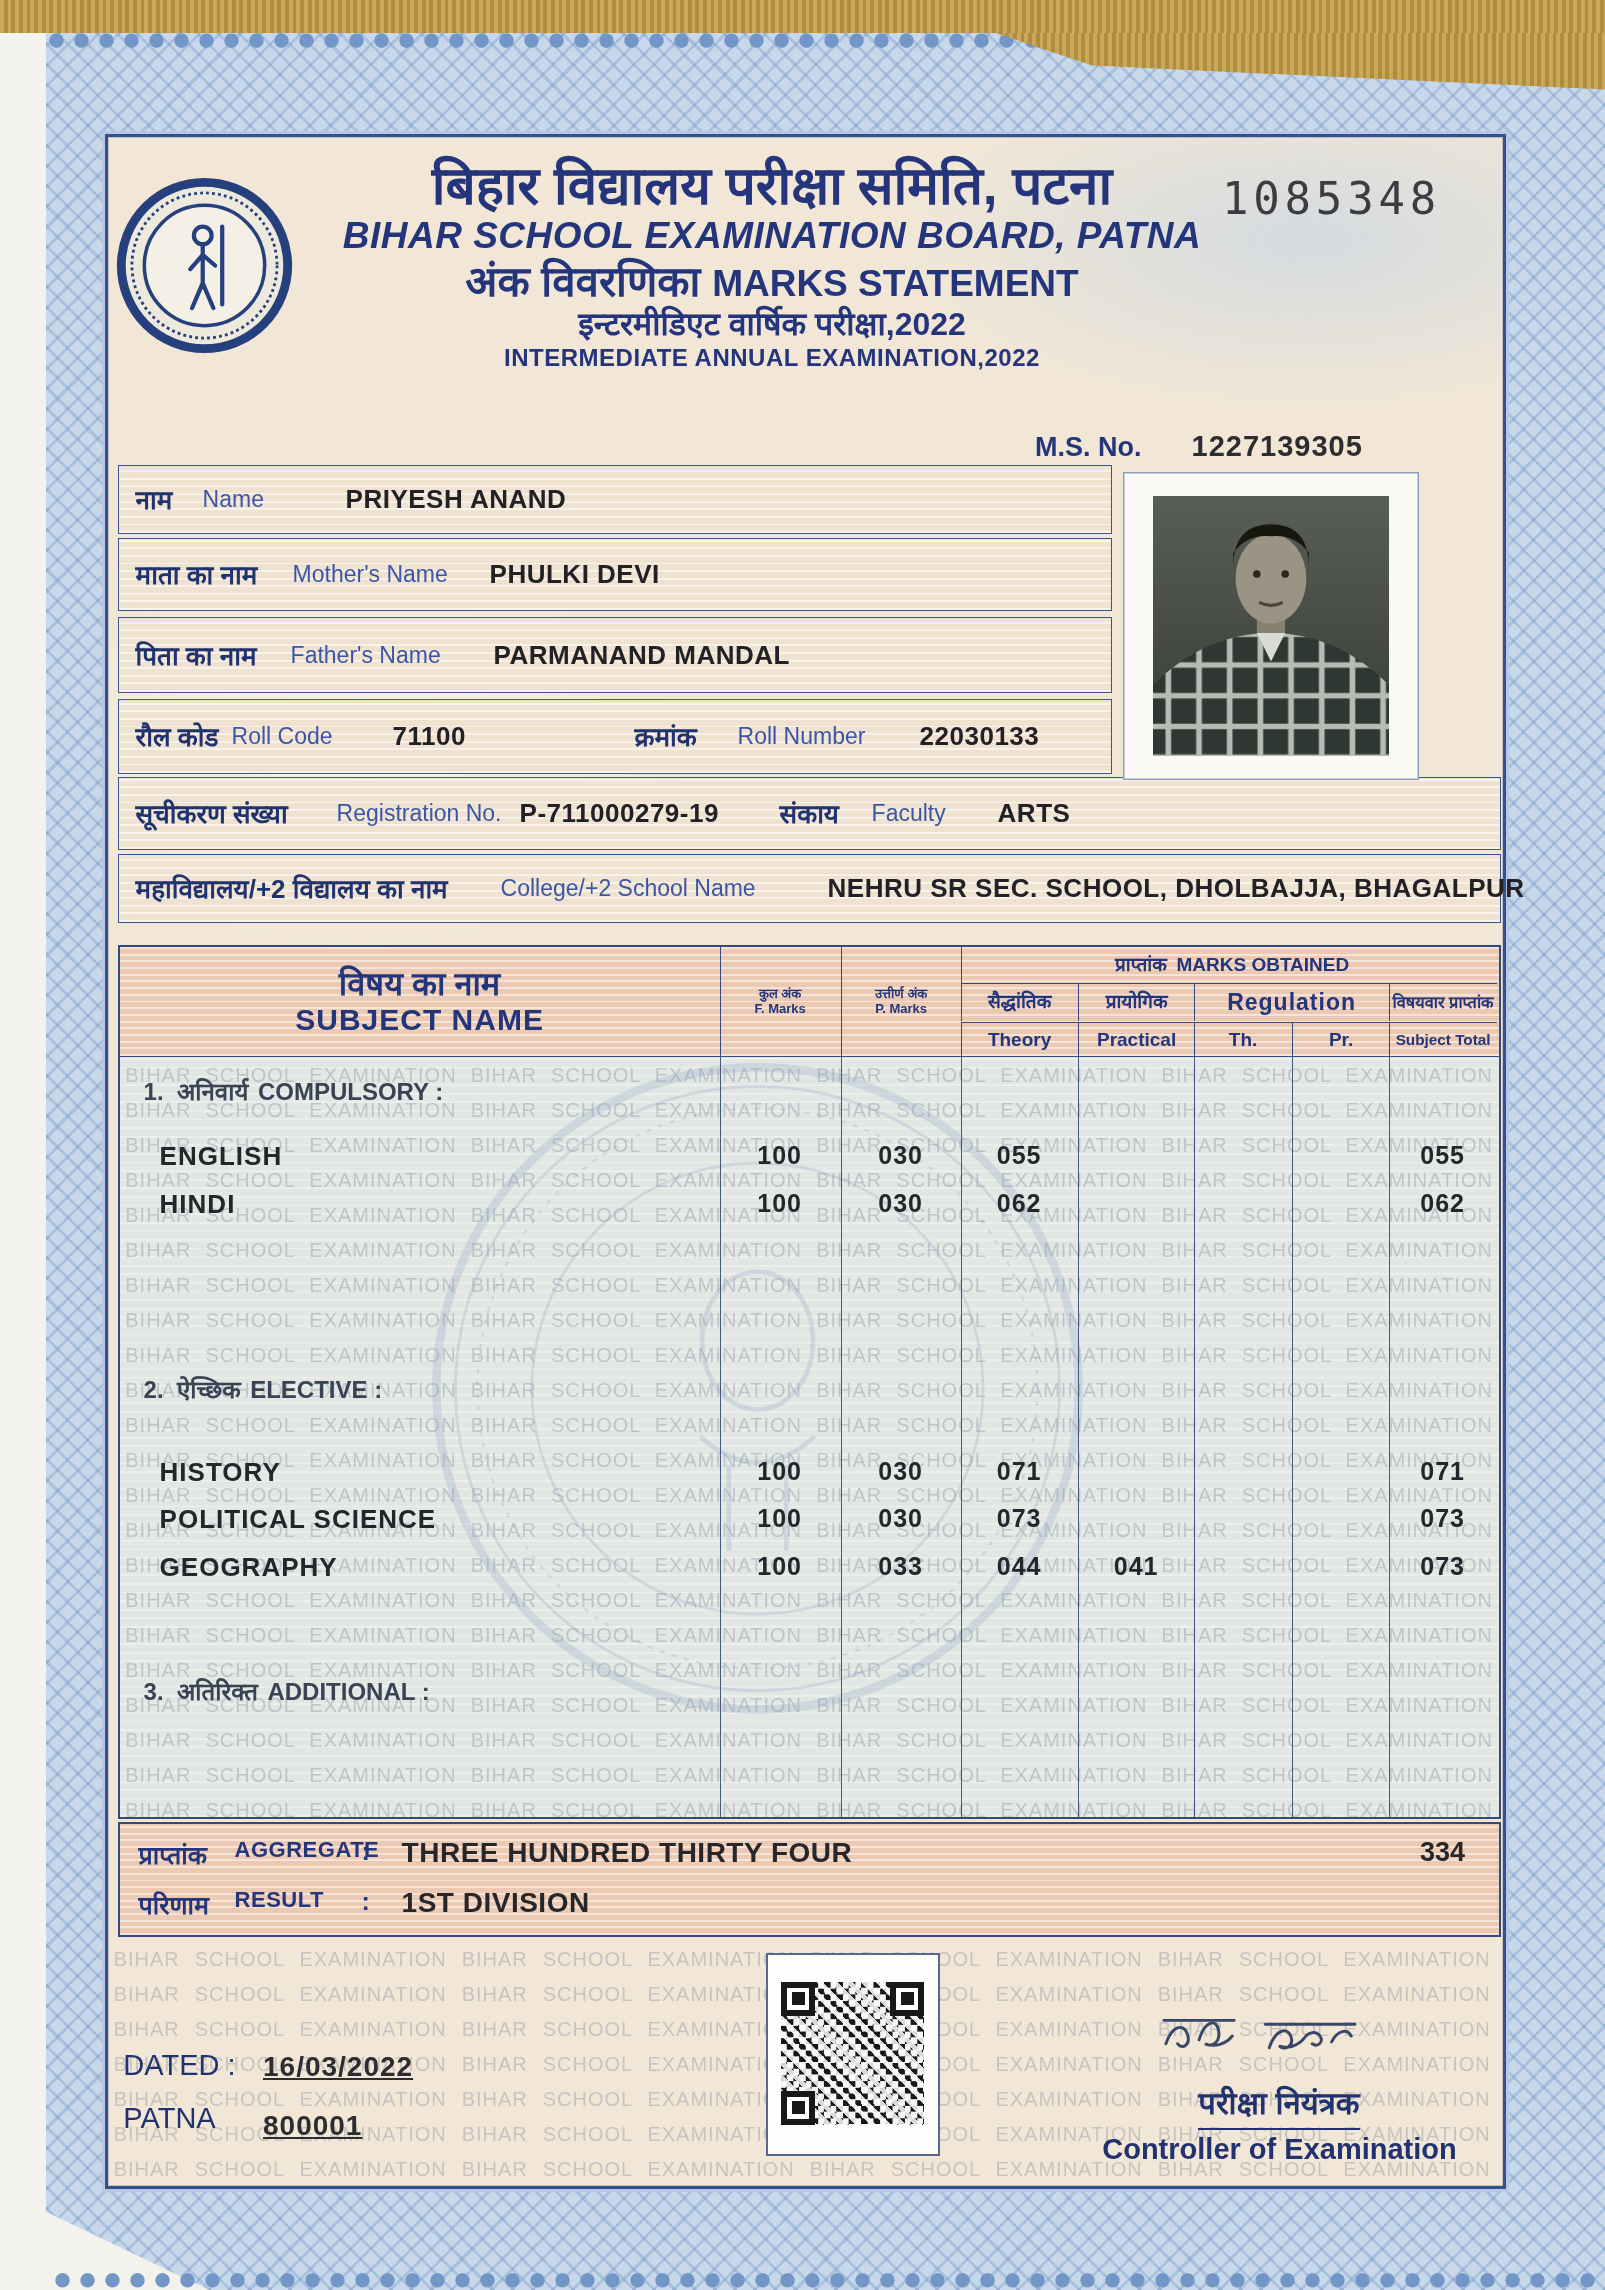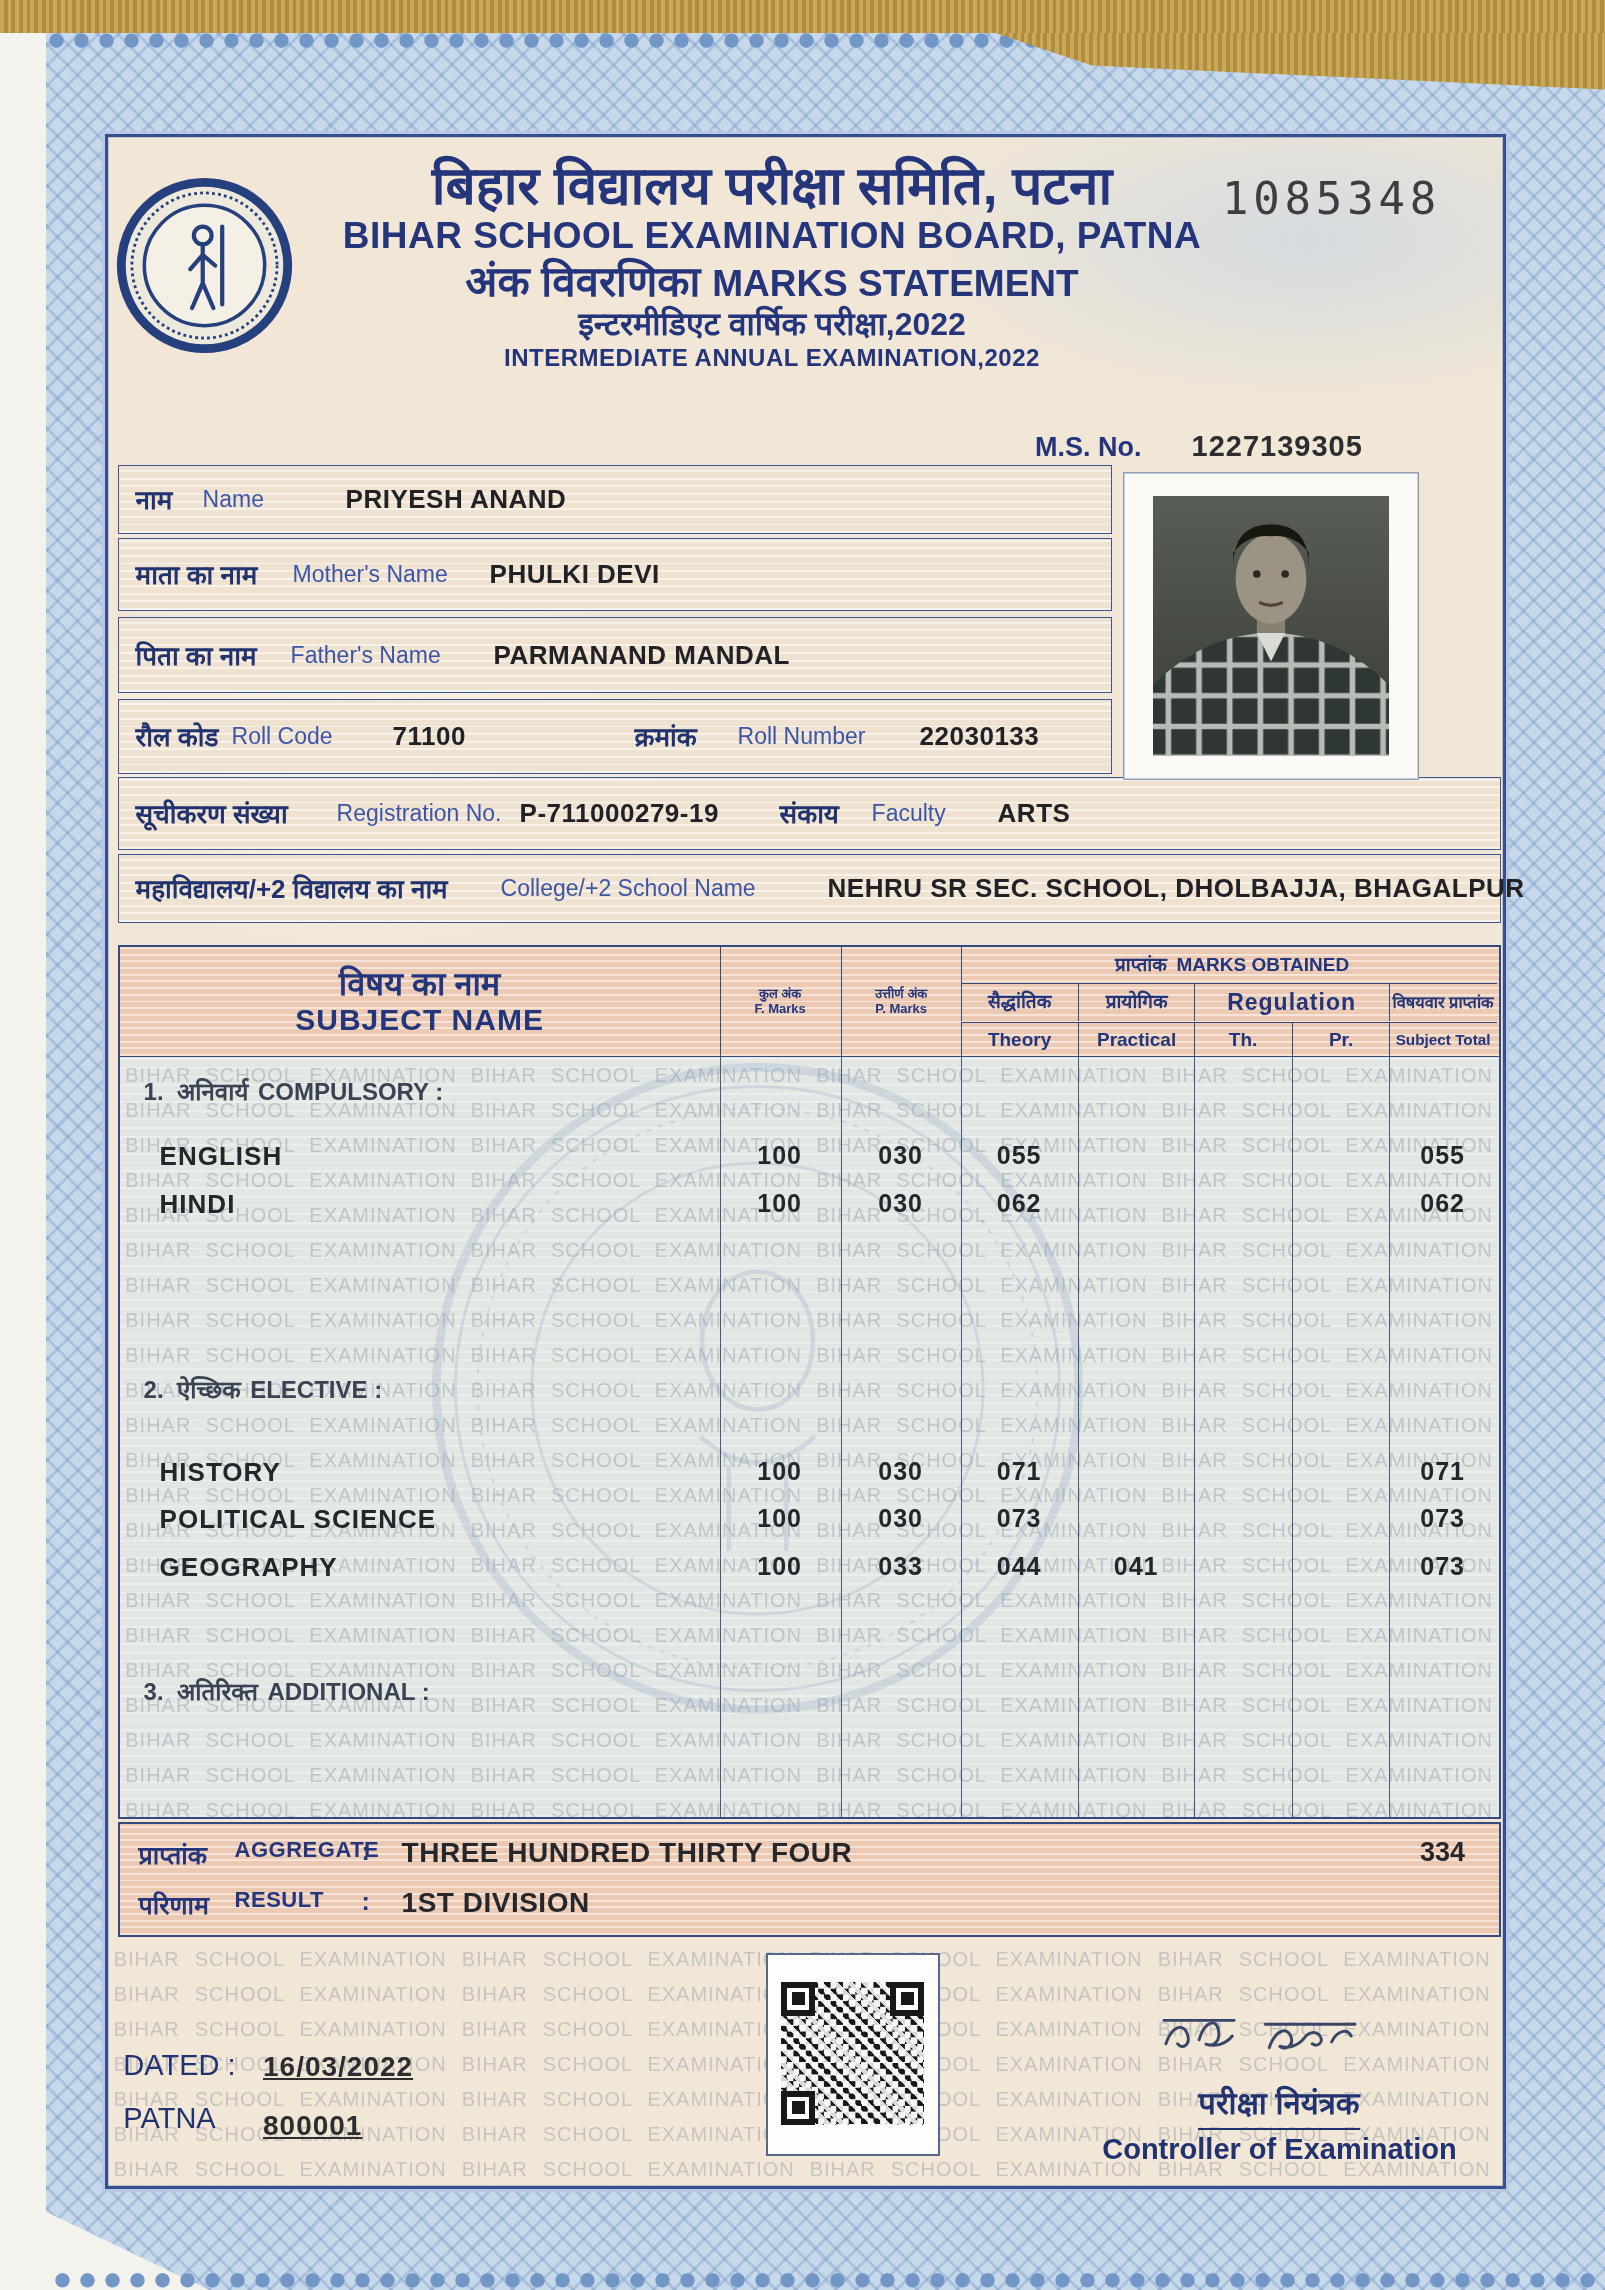--- a/index.html
+++ b/index.html
@@ -37,21 +37,21 @@
     border:3.8px solid #35508e;
     box-shadow:0 0 0 2.9px #b9c8e2, inset 0 0 0 1px rgba(60,80,140,.25);
   }
 
   
   .serial{position:absolute;left:1114px;top:36px;font-family:"DejaVu Sans Mono",monospace;
     font-size:44px;letter-spacing:4.8px;color:#3c3c42;}
   .emblem{position:absolute;left:7.6px;top:40px;width:177px;height:177px;}
   .hgroup{position:absolute;left:143px;top:19px;width:1042px;text-align:center;color:#24357c;}
   .ht-hi{font-size:53px;font-weight:bold;line-height:1.15;}
-  .ht-en{font-size:37px;font-weight:bold;letter-spacing:0.5px;line-height:1.1;}
+  .ht-en{font-size:37px;font-weight:bold;letter-spacing:0.5px;line-height:1.1;font-style:italic;}
   .ht-ms{font-size:42px;font-weight:bold;line-height:1.1;margin-top:1.9px;}
   .ht-ms .ms-en{font-size:37px;}
   .ht-exhi{font-size:32px;font-weight:bold;line-height:1.2;}
   .ht-exen{font-size:24px;font-weight:bold;letter-spacing:0.5px;line-height:1.2;}
   .ms-row{position:absolute;left:927px;top:293px;display:flex;align-items:baseline;}
   .ms-label{font-size:27px;font-weight:bold;color:#24357c;}
   .ms-value{font-size:29px;font-weight:bold;color:#2c2c31;margin-left:50px;letter-spacing:1px;}
 
   
   .fbox{position:absolute;border:1.9px solid #3a5693;background:#f0e2d1;

